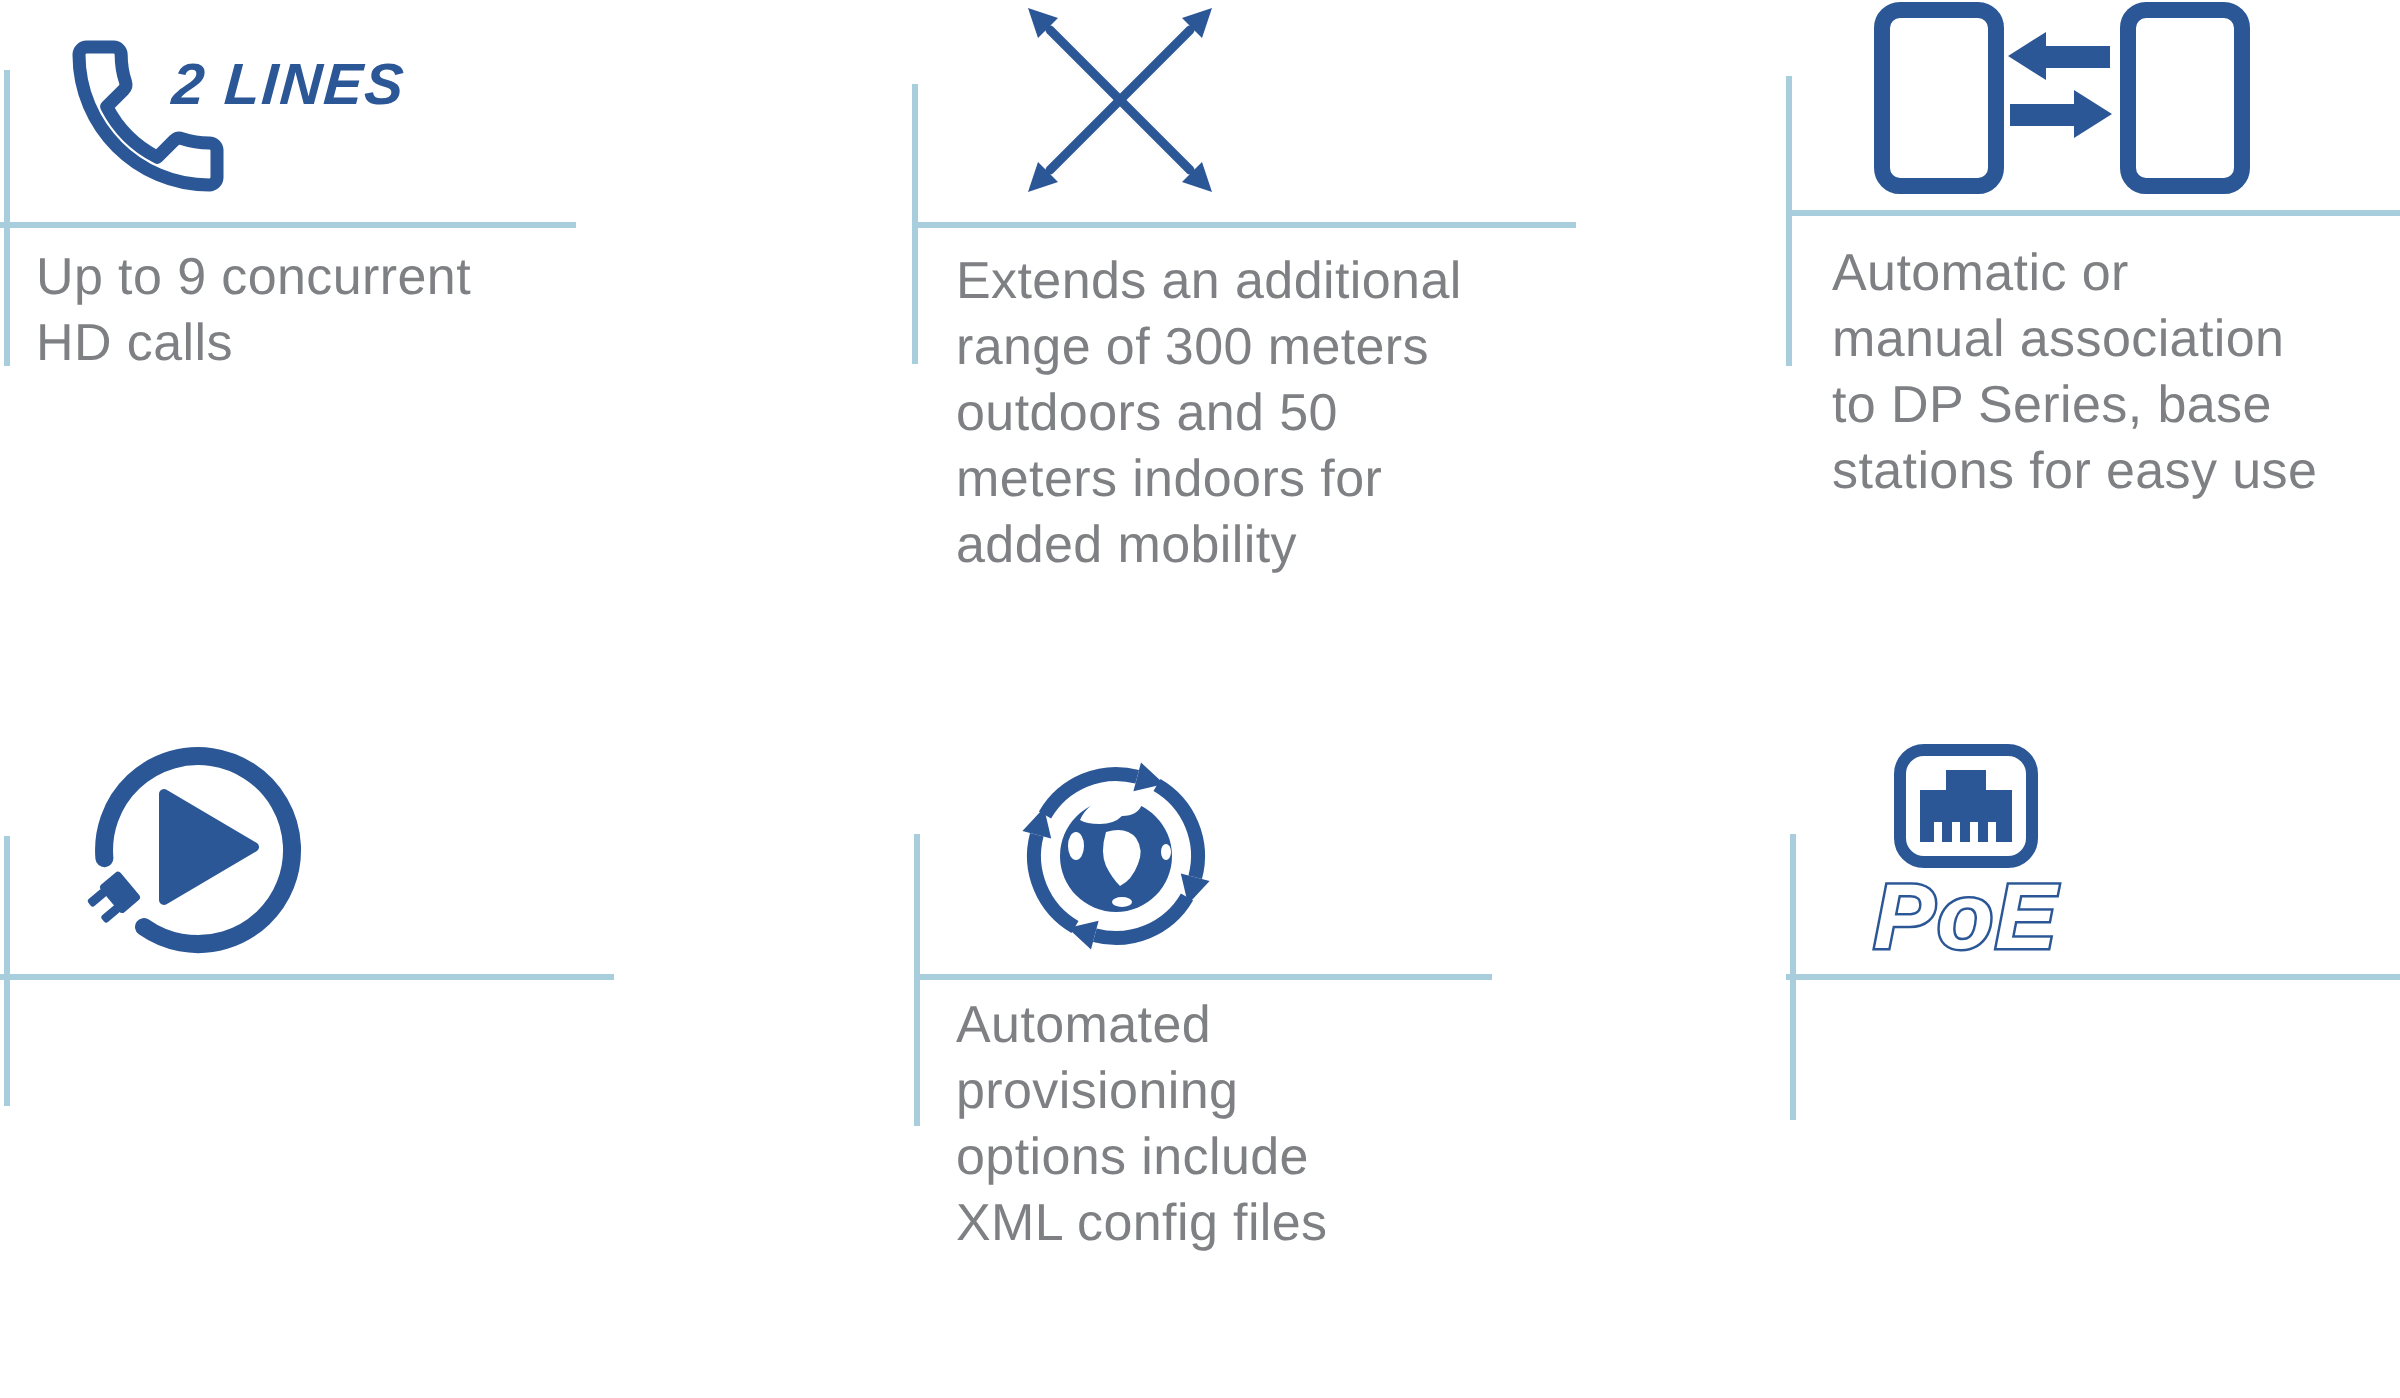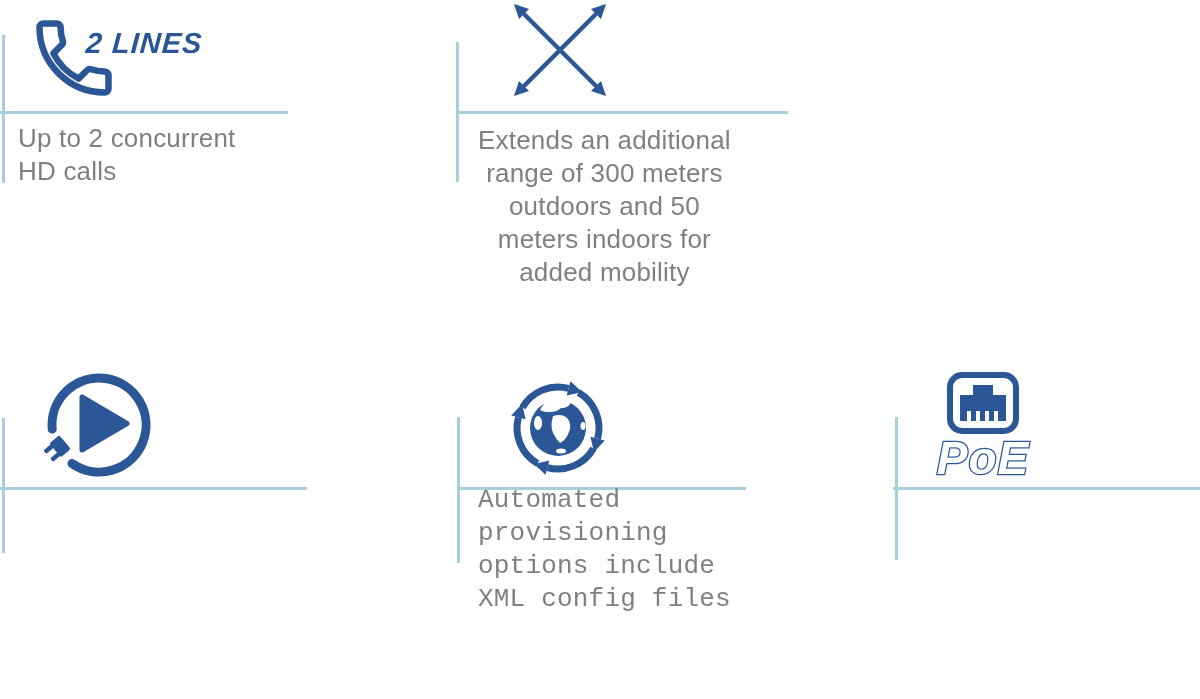--- a/index.html
+++ b/index.html
@@ -34,21 +34,21 @@
     letter-spacing:1px;
   }
   
   .t1{left:0;top:0;width:288px;height:300px;}
   .t1 .vline{left:2px;top:35px;width:3px;height:148px;}
   .t1 .hline{left:0;top:111px;width:288px;height:3px;}
   .t1 .icon{left:28px;top:12px;}
   .t1 .label-2lines{left:86px;top:27px;}
   .t1 .text{left:18px;top:122px;}
   
-  .t2{left:456px;top:0;width:332px;height:320px;text-align:center;}
+  .t2{left:456px;top:0;width:332px;height:320px;}
   .t2 .vline{left:0;top:42px;width:3px;height:140px;}
   .t2 .hline{left:0;top:111px;width:332px;height:3px;}
   .t2 .icon{left:54px;top:0;}
   .t2 .text{left:22px;top:124px;}
   
   .t3{left:893px;top:0;width:307px;height:300px;}
   .t3 .vline{left:0;top:38px;width:3px;height:145px;}
   .t3 .hline{left:0;top:105px;width:307px;height:3px;}
   .t3 .icon{left:43px;top:0;}
   .t3 .text{left:23px;top:120px;}
@@ -56,21 +56,21 @@
   .t4{left:0;top:360px;width:307px;height:339px;}
   .t4 .vline{left:2px;top:58px;width:3px;height:135px;}
   .t4 .hline{left:0;top:127px;width:307px;height:3px;}
   .t4 .icon{left:30px;top:2px;}
   .t4 .text{left:18px;top:136px;}
   
   .t5{left:457px;top:360px;width:289px;height:339px;}
   .t5 .vline{left:0;top:57px;width:3px;height:146px;}
   .t5 .hline{left:0;top:127px;width:289px;height:3px;}
   .t5 .icon{left:41px;top:6px;}
-  .t5 .text{left:21px;top:124px;font-family:Liberation Mono, monospace;}
+  .t5 .text{left:21px;top:136px;}
   
   .t6{left:893px;top:360px;width:307px;height:339px;}
   .t6 .vline{left:2px;top:57px;width:3px;height:143px;}
   .t6 .hline{left:0;top:127px;width:307px;height:3px;}
   .t6 .icon{left:42px;top:10px;}
   .t6 .text{left:22px;top:136px;}
 </style>
 </head>
 <body>
 
@@ -78,21 +78,21 @@
 
   <div class="tile t1">
     <div class="vline"></div>
     <div class="hline"></div>
     <div class="icon">
       <svg width="92" height="92" viewBox="0 0 24 24">
         <path class="st" stroke-width="1.7" stroke-linejoin="round" stroke-linecap="round" d="M6.62,10.79c1.44,2.83 3.76,5.14 6.59,6.59l2.2,-2.2c0.27,-0.27 0.67,-0.36 1.02,-0.24c1.12,0.37 2.33,0.57 3.57,0.57c0.55,0 1,0.45 1,1V20c0,0.55 -0.45,1 -1,1c-9.39,0 -17,-7.61 -17,-17c0,-0.55 0.45,-1 1,-1h3.5c0.55,0 1,0.45 1,1c0,1.25 0.2,2.45 0.57,3.57c0.11,0.35 0.03,0.74 -0.25,1.02l-2.2,2.2z"></path>
       </svg>
     </div>
     <div class="label-2lines">2 LINES</div>
-    <div class="text">Up to 2 concurrent
+    <div class="text">Up to 9 concurrent
 HD calls</div>
   </div>
 
   <div class="tile t2">
     <div class="vline"></div>
     <div class="hline"></div>
     <div class="icon">
       <svg width="100" height="100" viewBox="0 0 100 100">
         <g class="st" stroke-width="4.5" stroke-linecap="round">
           <line x1="15" y1="15" x2="85" y2="85"></line>
@@ -106,20 +106,36 @@
         </g>
       </svg>
     </div>
     <div class="text">Extends an additional
 range of 300 meters
 outdoors and 50
 meters indoors for
 added mobility</div>
   </div>
 
+  <div class="tile t3">
+    <div class="vline"></div>
+    <div class="hline"></div>
+    <div class="icon">
+      <svg width="190" height="98" viewBox="0 0 190 98">
+        <rect class="st" x="5" y="5" width="57" height="88" rx="9" stroke-width="8"></rect>
+        <rect class="st" x="128" y="5" width="57" height="88" rx="9" stroke-width="8"></rect>
+        <polygon class="fl" points="68,28 87,16 87,23 119,23 119,34 87,34 87,40"></polygon>
+        <polygon class="fl" points="120,57 101,45 101,52 69,52 69,63 101,63 101,69"></polygon>
+      </svg>
+    </div>
+    <div class="text">Automatic or
+manual association
+to DP Series, base
+stations for easy use</div>
+  </div>
 
   <div class="tile t4">
     <div class="vline"></div>
     <div class="hline"></div>
     <div class="icon">
       <svg width="140" height="130" viewBox="0 0 140 130">
         <path class="st" stroke-width="9" stroke-linecap="round" d="M 42 101.5 A 47 47 0 1 0 22.2 67.1"></path>
         <polygon class="flr" points="52,35 52,88 97,61.5"></polygon>
         <g class="fl" transform="translate(35,80) rotate(140)">
           <rect x="0" y="-9" width="13" height="18" rx="2"></rect>

